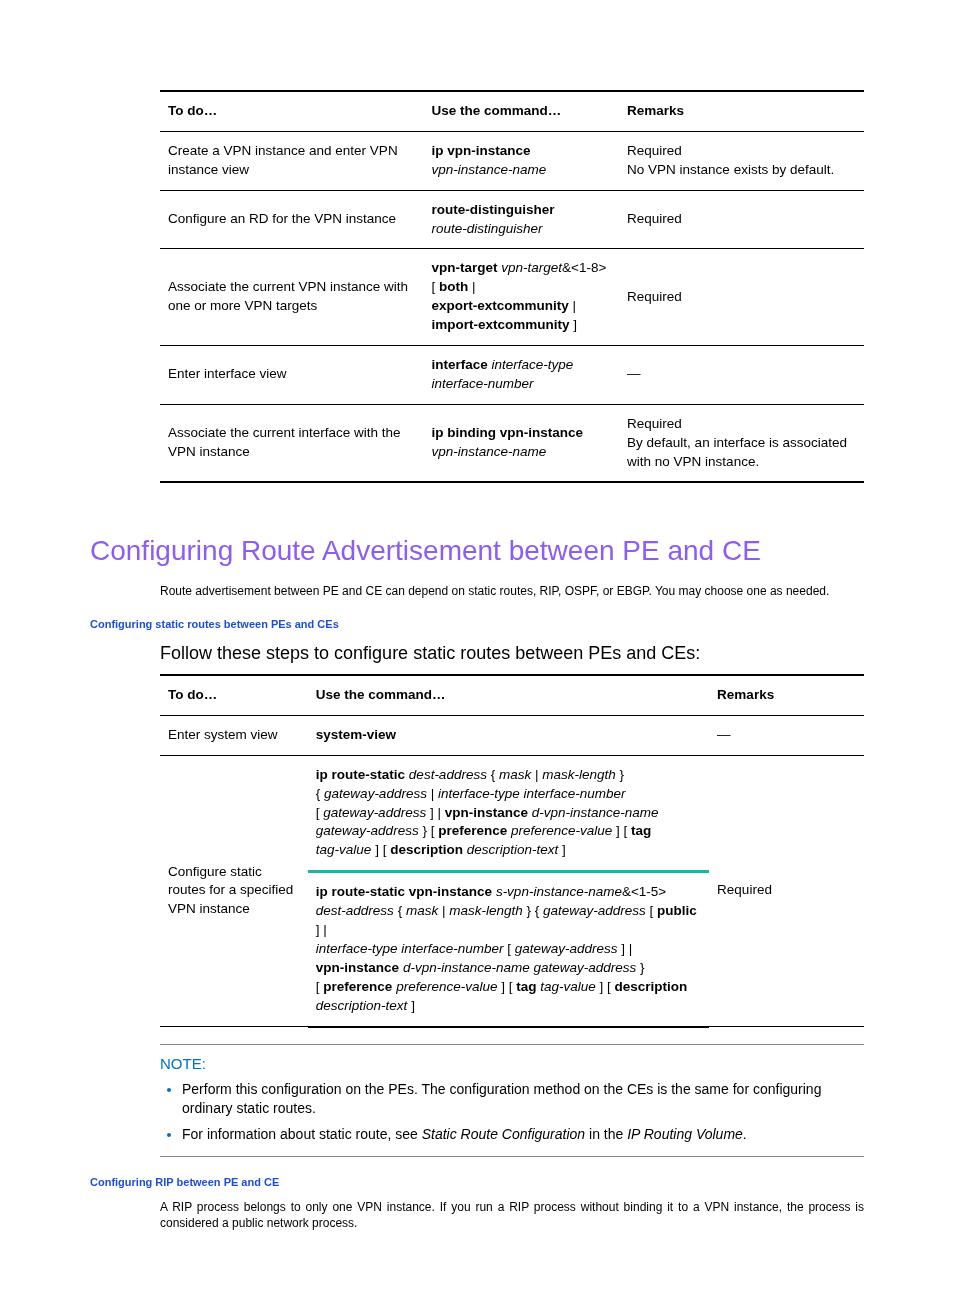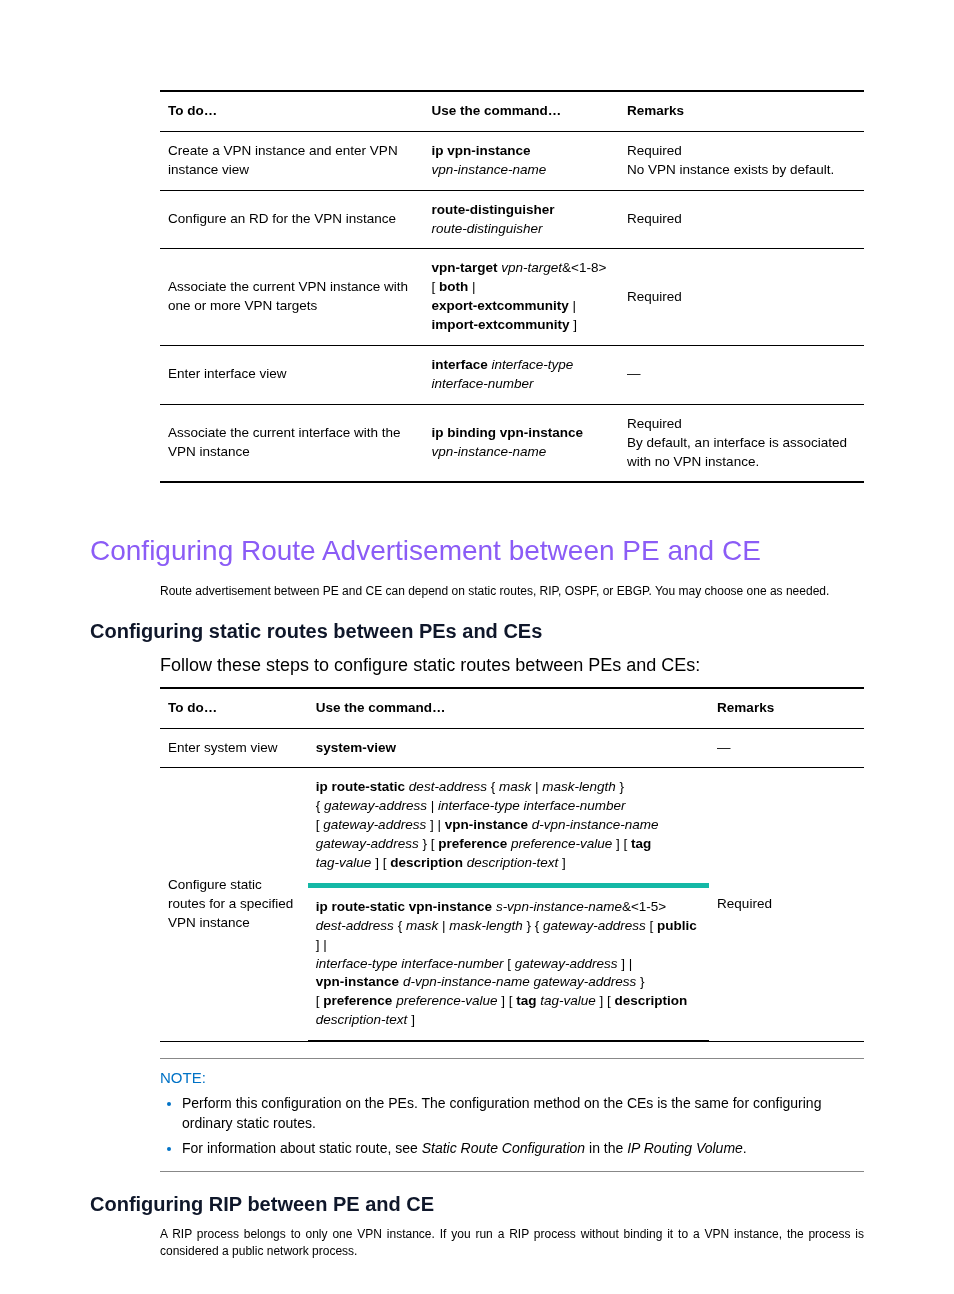--- a/index.html
+++ b/index.html
@@ -48,23 +48,23 @@
   p.body-text {
     margin: 8px 0 8px 70px;
     text-align: justify;
     font-size: 12px;
   }
   p.body-text-full {
     margin: 8px 0 8px 70px;
     font-size: 18px;
   }
   h2.subsection {
-    color: #0f172a;
+    color: #1d4ed8;
     font-weight: bold;
-    font-size: 20px;
+    font-size: 11px;
     margin: 18px 0 8px 0;
   }
   .table-wrap {
     margin-left: 70px;
   }
   .note-block {
     margin: 16px 0 16px 70px;
     border-top: 1px solid #888;
     border-bottom: 1px solid #888;
     padding: 4px 0 6px 0;
@@ -78,21 +78,21 @@
     margin: 0 0 0 22px;
     padding: 0;
   }
   ul.note-list li {
     margin: 6px 0;
     font-size: 14px;
   }
   ul.note-list li::marker {
     color: #0072c6;
   }
-  td.inner-bottom { border-bottom: 5px solid #14b8a6; margin-left: 12px; }
+  td.inner-bottom { border-bottom: 3px solid #14b8a6; margin-left: 12px; }
   .t2 td, .t2 th { vertical-align: top; }
   .t2 .col-todo { width: 21%; }
   .t2 .col-cmd { width: 57%; }
   .t2 .col-rem { width: 22%; }
 </style>
 </head>
 <body>
 
 <div class="page">
 

